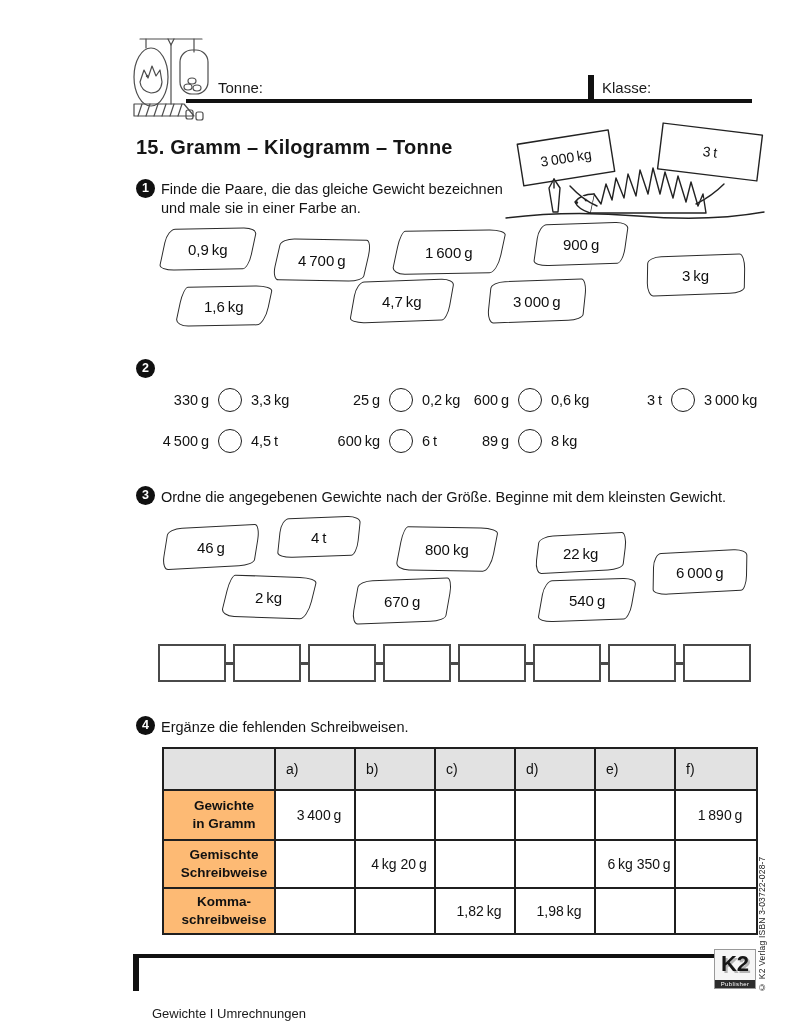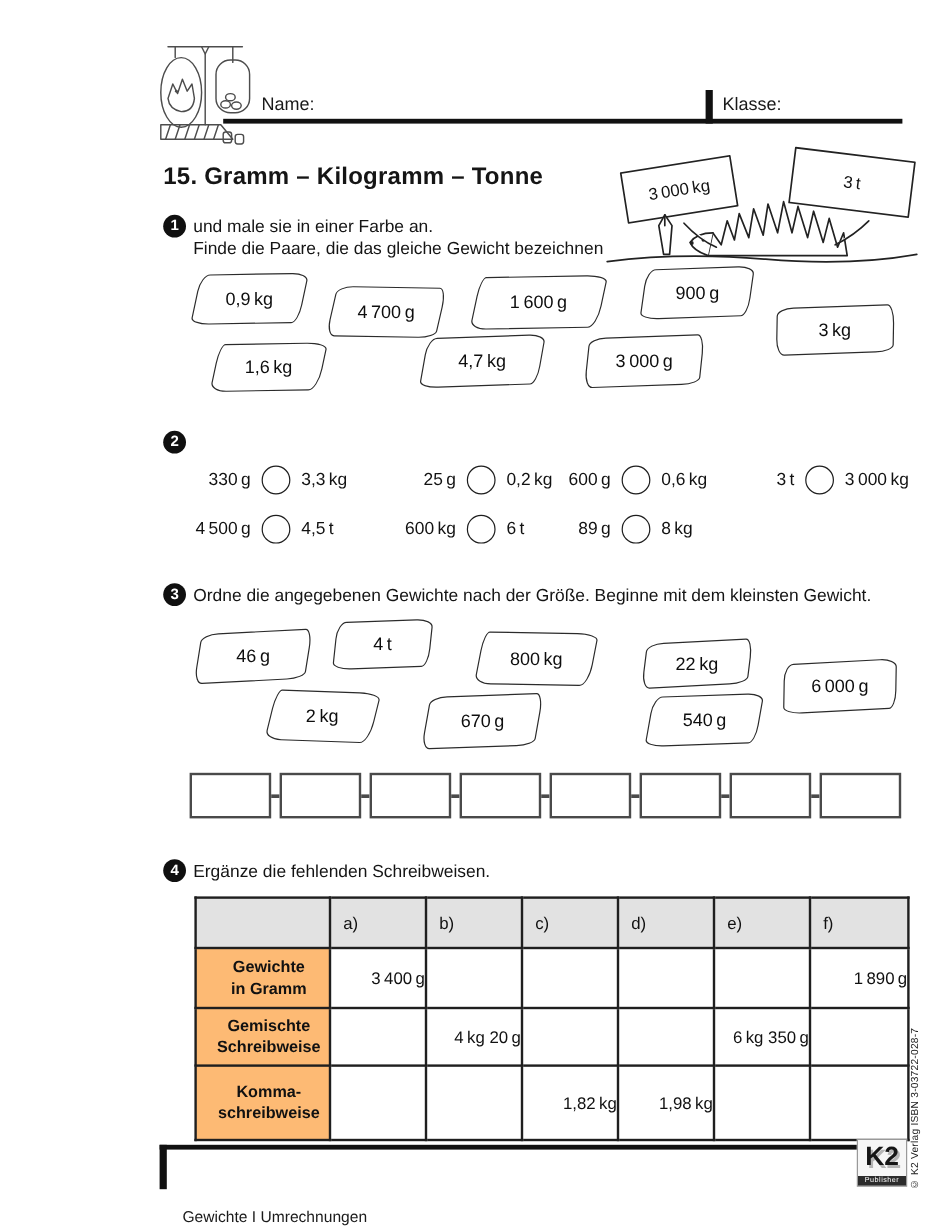--- a/index.html
+++ b/index.html
@@ -76,22 +76,22 @@
 
   
   #w-table{position:absolute;left:162px;top:747px;border-collapse:collapse;table-layout:fixed}
   #w-table th,#w-table td{border:2px solid #1f1f1f;vertical-align:middle}
   #w-table .c-label{width:112px}
   #w-table .c-val{width:80px}
   #w-table .c-val-last{width:82px}
   #w-table thead th{height:42px;background:#e2e2e2;font-size:14px;font-weight:normal;text-align:left;padding-left:10px}
   #w-table tbody th{background:#fdba74;font-size:13.5px;font-weight:bold;text-align:center;padding-left:10px;
                     line-height:1.3;white-space:pre-line}
-  #w-table tbody td{background:#fff;font-size:14px;text-align:right;padding-left:8px;white-space:nowrap}
-  #w-table .rh1{height:50px}#w-table .rh2{height:48px}#w-table .rh3{height:62px}
+  #w-table tbody td{background:#fff;font-size:14px;text-align:center;padding-left:8px;white-space:nowrap}
+  #w-table .rh1{height:50px}#w-table .rh2{height:48px}#w-table .rh3{height:46px}
 
   
   #ftr-rule{position:absolute;left:133px;top:954px;width:618px;height:4px;background:#111}
   #ftr-bar{position:absolute;left:133px;top:954px;width:6px;height:37px;background:#111}
   #ftr-topic{position:absolute;left:152px;top:1006px;font-size:13px;color:#1a1a1a}
   #k2-logo{position:absolute;left:714px;top:949px;width:42px;height:40px;border:1.5px solid #999;background:#f6f6f6}
   #k2-main{font-size:22px;font-weight:bold;text-align:center;line-height:28px;color:#161616;text-shadow:2px 2px 0 #b5b5b5}
   #k2-sub{position:absolute;left:0;right:0;bottom:0;background:#2c2c2c;color:#fff;font-size:6px;text-align:center;padding:1px 0;letter-spacing:.4px}
   #isbn-vert{position:absolute;left:757px;top:850px;height:142px;writing-mode:vertical-rl;transform:rotate(180deg);
              font-size:8.5px;color:#222;white-space:nowrap;letter-spacing:.2px}
@@ -118,21 +118,21 @@
     <rect class="sk" x="54" y="18" width="28" height="44" rx="12"></rect>
     <ellipse class="sk" cx="62" cy="55" rx="4" ry="3"></ellipse>
     <ellipse class="sk" cx="71" cy="56" rx="4" ry="3"></ellipse>
     <ellipse class="sk" cx="66" cy="49" rx="4" ry="3"></ellipse>
     <path class="sk" d="M8 72 L58 72 L68 84 L8 84 Z"></path>
     <path class="sk" d="M12 84 L16 72 M20 84 L24 72 M28 84 L32 72 M36 84 L40 72 M44 84 L48 72 M52 84 L56 72"></path>
     <rect class="sk" x="60" y="78" width="7" height="9" rx="2"></rect>
     <rect class="sk" x="70" y="80" width="7" height="8" rx="2"></rect>
   </svg>
 
-  <span id="name-label" class="hdr-label">Name:</span>
+  <span id="name-label" class="hdr-label">Tonne:</span>
   <span id="klasse-label" class="hdr-label">Klasse:</span>
   <div id="hdr-rule"></div>
   <div id="hdr-divider"></div>
 
   <h1 id="page-title">15. Gramm – Kilogramm – Tonne</h1>
 
   <svg id="hedgehog-illu" width="272" height="114" viewBox="0 0 272 114">
     <path class="hg" d="M8 102 Q70 94 140 100 T266 96" fill="none"></path>
     <g transform="rotate(-9 67 42)">
       <rect class="hg" x="22" y="21" width="92" height="42"></rect>
@@ -147,22 +147,22 @@
     <path class="hg" d="M92 97 L96 78 L103 88 L108 68 L114 84 L118 62 L126 82 L130 58 L138 80 L142 54 L150 78 L155 52 L162 78 L167 56 L175 82 L180 60 L188 86 L193 66 L200 90 L205 78 L208 97 Z"></path>
     <path class="hg" d="M92 97 Q80 93 77 86 Q83 78 96 78" fill="#fff"></path>
     <circle cx="88" cy="84" r="1.4" fill="#222"></circle>
     <circle cx="78.5" cy="86.5" r="1.6" fill="#222"></circle>
     <path class="hg" d="M99 90 Q85 84 72 70" fill="none"></path>
     <path class="hg" d="M198 88 Q214 80 226 68" fill="none"></path>
   </svg>
 
   <span id="badge1" class="badge">1</span>
   <div id="ex1-text" class="ex-text">
+    <span style="display:block">Finde die Paare, die das gleiche Gewicht bezeichnen</span>
     <span style="display:block">und male sie in einer Farbe an.</span>
-    <span style="display:block">Finde die Paare, die das gleiche Gewicht bezeichnen</span>
   </div>
 
   <div class="tag rA e1t0">
       <span class="lbl">0,9 kg</span>
     </div>
   <div class="tag rB e1t1">
       <span class="lbl">4 700 g</span>
     </div>
   <div class="tag rC e1t2">
       <span class="lbl">1 600 g</span>

